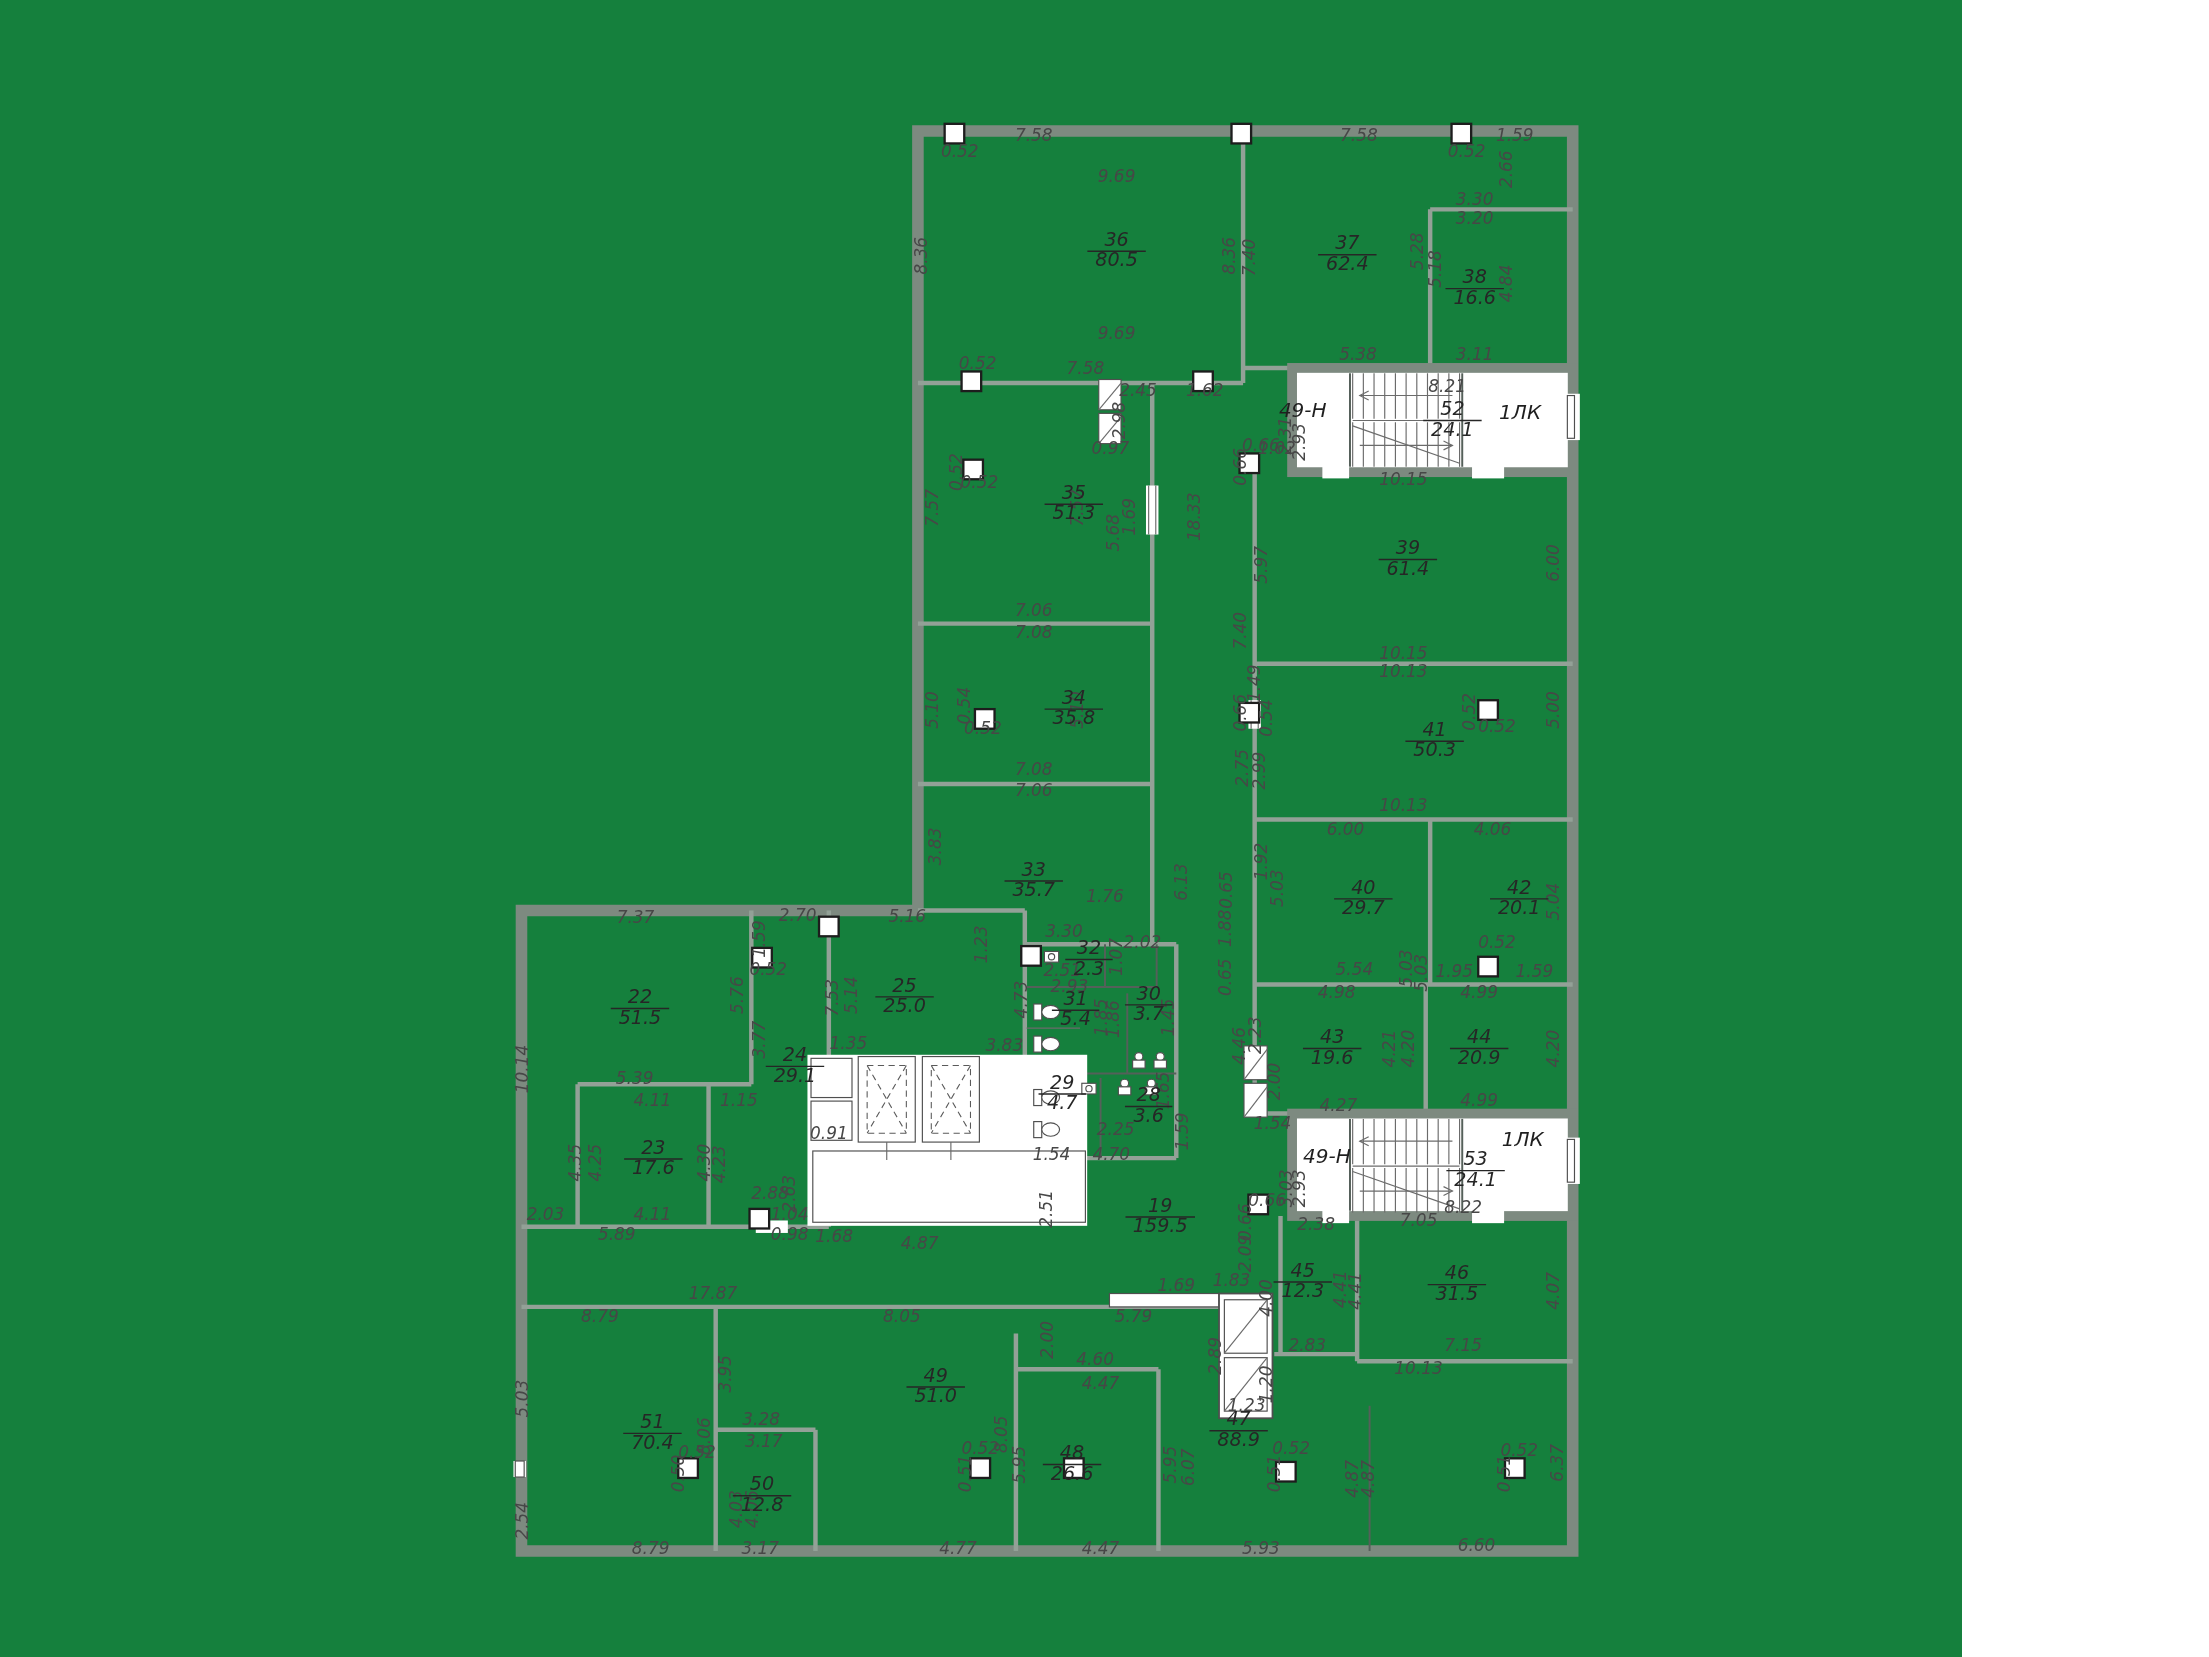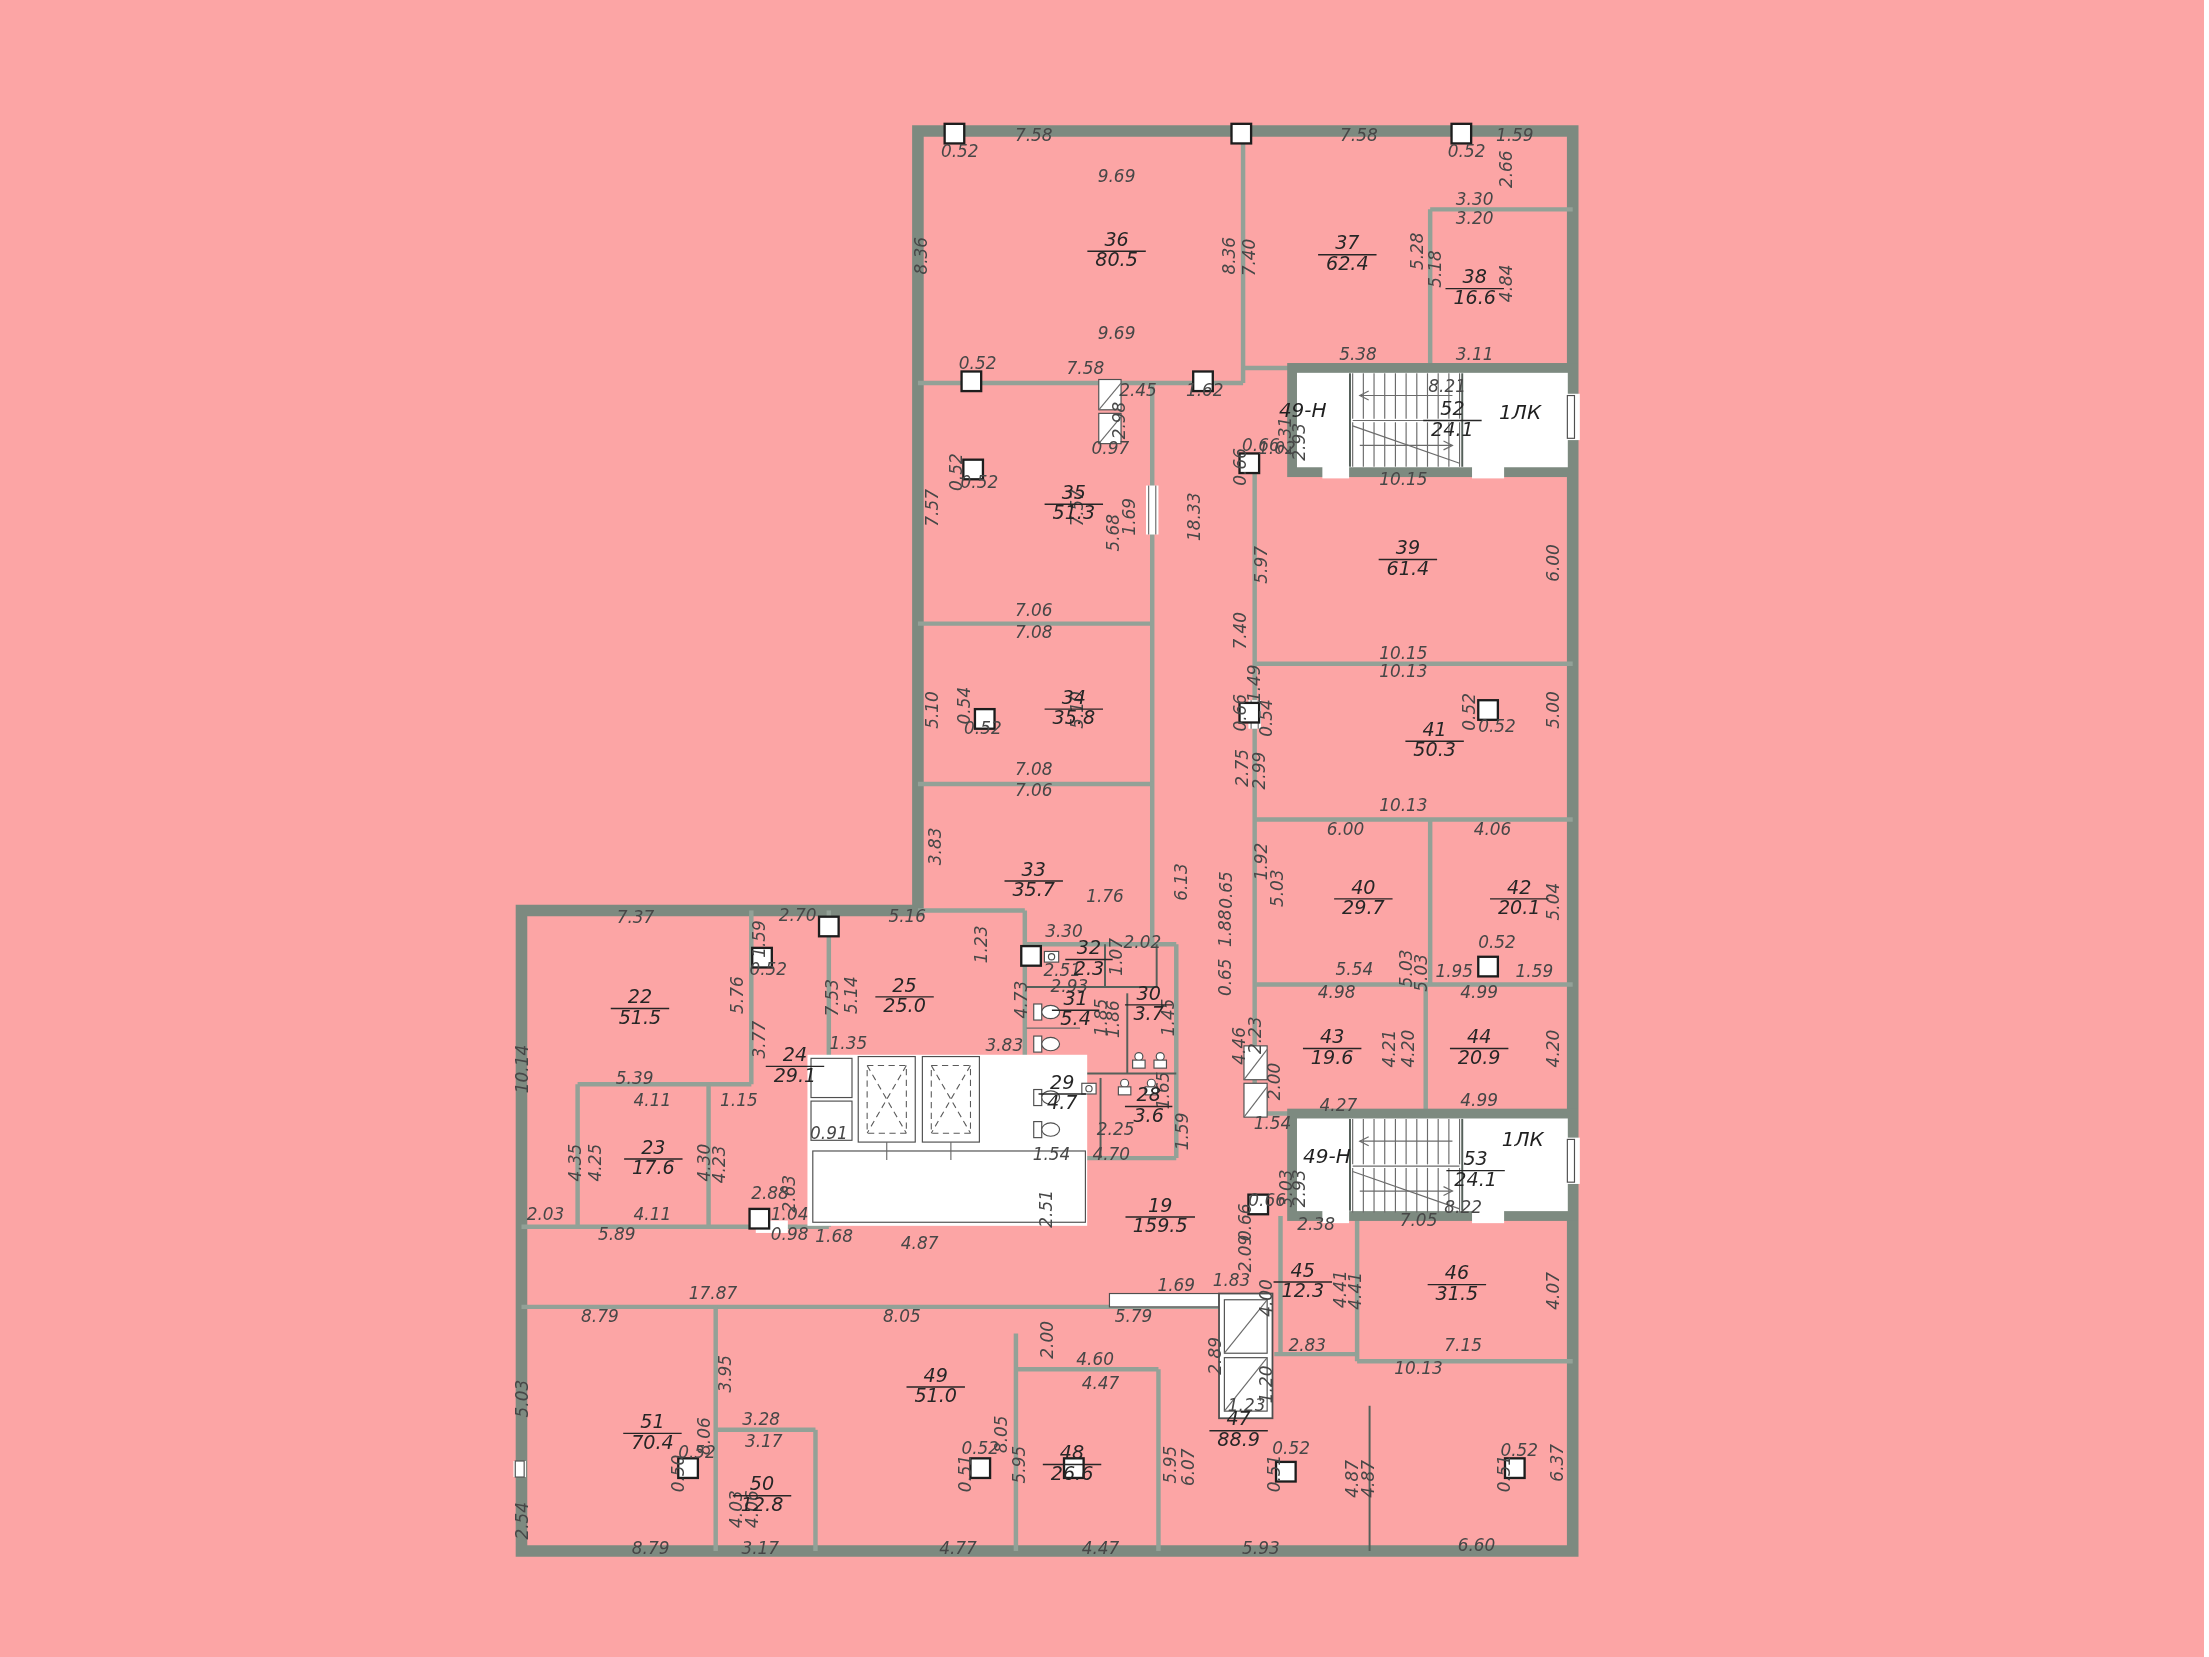--- a/index.html
+++ b/index.html
@@ -1,16 +1,16 @@
 <!DOCTYPE html>
 <html style="font-size:14.3px"><head>
 <meta charset="utf-8">
 <style>
   html,body{margin:0;padding:0;background:#ffffff;}
-  .stage{position:relative;width:2204px;height:1657px;background:#fca5a5;overflow:hidden;
+  .stage{position:relative;width:1962px;height:1657px;background:#15803d;overflow:hidden;
          font-family:"DejaVu Sans",sans-serif;}
   svg{display:block}
   .w-out  {stroke:#7d8a80;stroke-width:13;fill:none;}
   .w-box  {stroke:#7d8a80;stroke-width:11;fill:#ffffff;}
   .w-main {stroke:#93a197;stroke-width:5;fill:none;}
   .w-thin {stroke:#55605a;stroke-width:2.2;fill:none;}
   .w-fine {stroke:#6b6b6b;stroke-width:1.3;fill:none;}
   .fix    {stroke:#4f4f4f;stroke-width:1.3;fill:#ffffff;}
   .dash   {stroke:#5a5a5a;stroke-width:1.2;fill:none;stroke-dasharray:7 5;}
   .col-sq {stroke:#1d1d1d;stroke-width:2.6;fill:#ffffff;}

